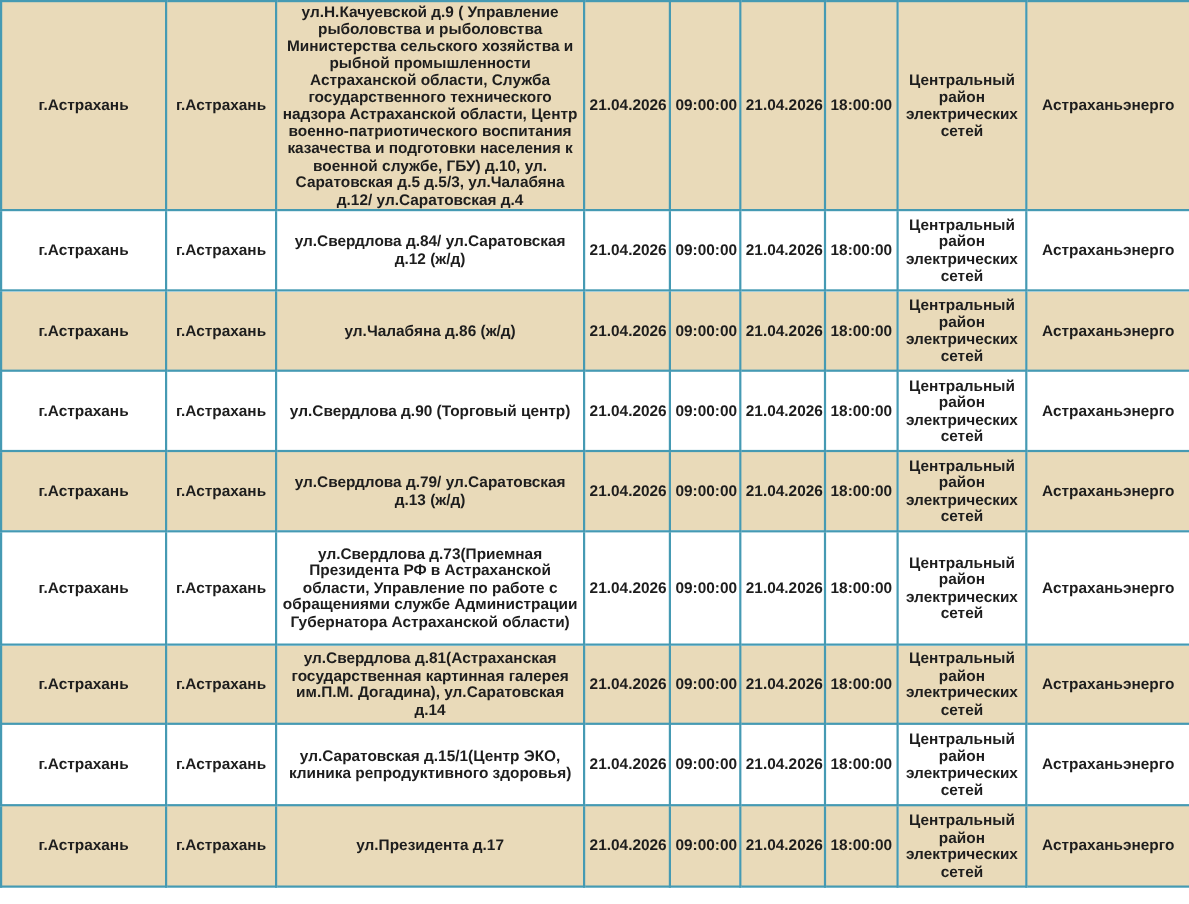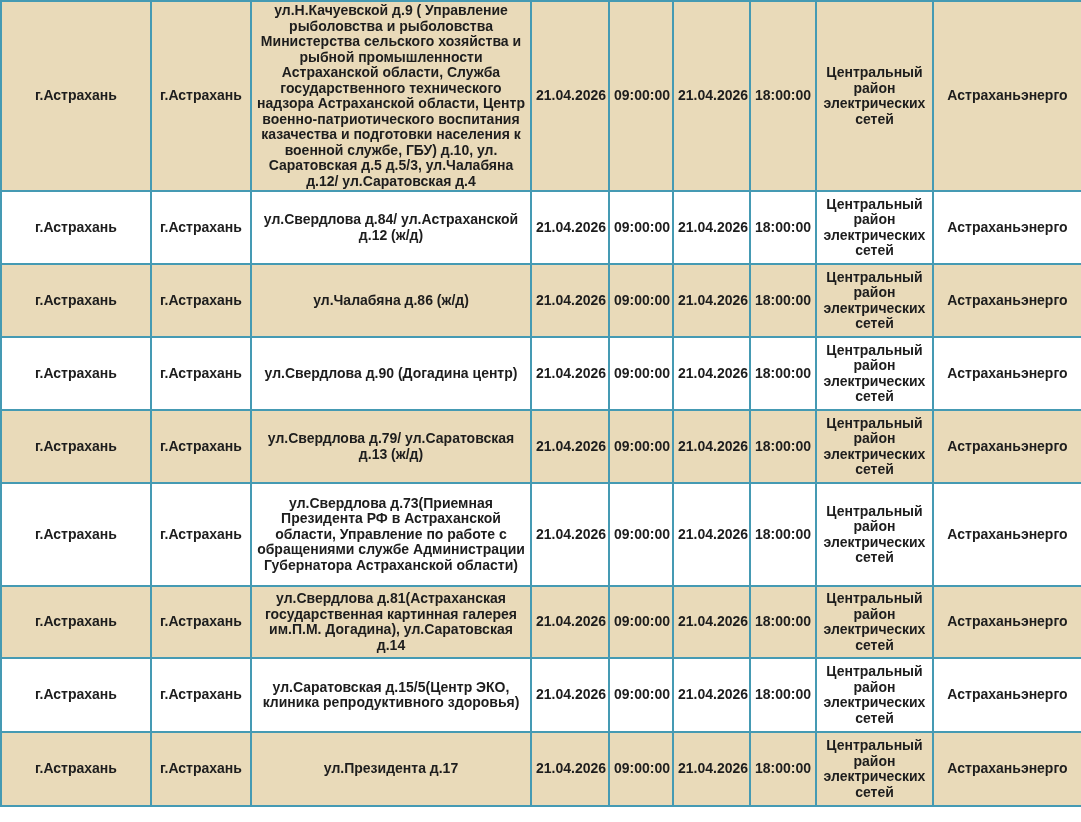--- a/index.html
+++ b/index.html
@@ -57,21 +57,21 @@
           <td>21.04.2026</td>
           <td>09:00:00</td>
           <td>21.04.2026</td>
           <td>18:00:00</td>
           <td>Центральный район электрических сетей</td>
           <td>Астраханьэнерго</td>
         </tr>
         <tr class="base" style="height: 73px;">
           <td>г.Астрахань</td>
           <td>г.Астрахань</td>
-          <td>ул.Свердлова д.84/ ул.Астраханской д.12 (ж/д)</td>
+          <td>ул.Свердлова д.84/ ул.Саратовская д.12 (ж/д)</td>
           <td>21.04.2026</td>
           <td>09:00:00</td>
           <td>21.04.2026</td>
           <td>18:00:00</td>
           <td>Центральный район электрических сетей</td>
           <td>Астраханьэнерго</td>
         </tr>
         <tr class="alt" style="height: 73px;">
           <td>г.Астрахань</td>
           <td>г.Астрахань</td>
@@ -79,21 +79,21 @@
           <td>21.04.2026</td>
           <td>09:00:00</td>
           <td>21.04.2026</td>
           <td>18:00:00</td>
           <td>Центральный район электрических сетей</td>
           <td>Астраханьэнерго</td>
         </tr>
         <tr class="base" style="height: 73px;">
           <td>г.Астрахань</td>
           <td>г.Астрахань</td>
-          <td>ул.Свердлова д.90 (Догадина центр)</td>
+          <td>ул.Свердлова д.90 (Торговый центр)</td>
           <td>21.04.2026</td>
           <td>09:00:00</td>
           <td>21.04.2026</td>
           <td>18:00:00</td>
           <td>Центральный район электрических сетей</td>
           <td>Астраханьэнерго</td>
         </tr>
         <tr class="alt" style="height: 73px;">
           <td>г.Астрахань</td>
           <td>г.Астрахань</td>
@@ -123,21 +123,21 @@
           <td>21.04.2026</td>
           <td>09:00:00</td>
           <td>21.04.2026</td>
           <td>18:00:00</td>
           <td>Центральный район электрических сетей</td>
           <td>Астраханьэнерго</td>
         </tr>
         <tr class="base" style="height: 74px;">
           <td>г.Астрахань</td>
           <td>г.Астрахань</td>
-          <td>ул.Саратовская д.15/5(Центр ЭКО, клиника репродуктивного здоровья)</td>
+          <td>ул.Саратовская д.15/1(Центр ЭКО, клиника репродуктивного здоровья)</td>
           <td>21.04.2026</td>
           <td>09:00:00</td>
           <td>21.04.2026</td>
           <td>18:00:00</td>
           <td>Центральный район электрических сетей</td>
           <td>Астраханьэнерго</td>
         </tr>
         <tr class="alt" style="height: 74px;">
           <td>г.Астрахань</td>
           <td>г.Астрахань</td>

